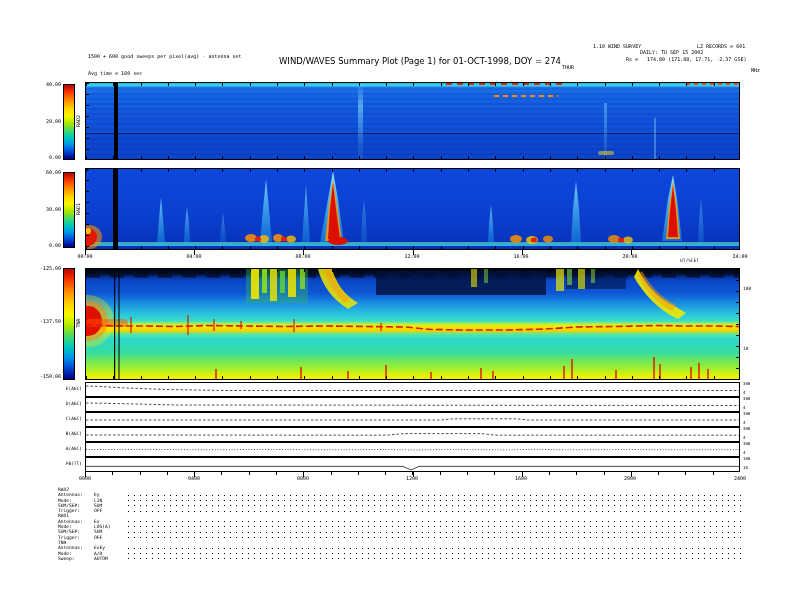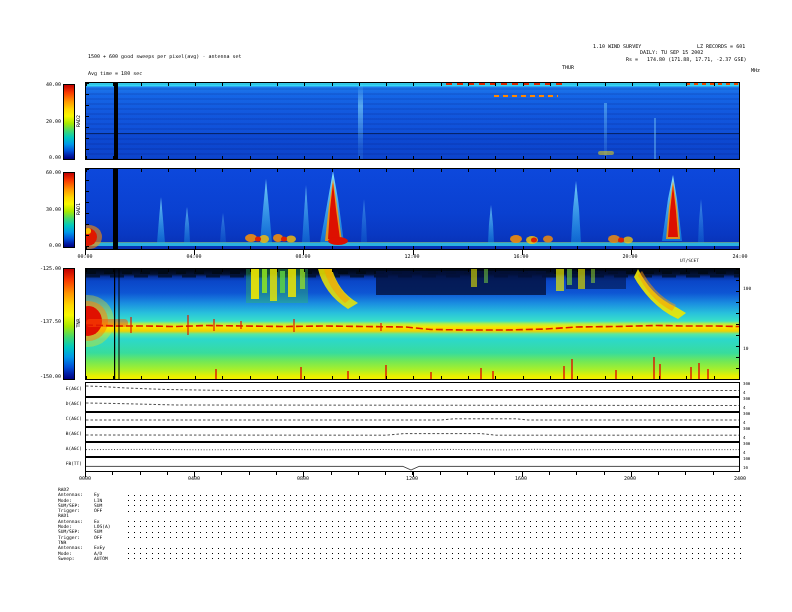--- a/index.html
+++ b/index.html
@@ -54,20 +54,21 @@
 </head>
 <body>
 
 <div class="canvas">
 
   <div class="abs t5" style="left:88px;top:43px;">
     <div>1500 + 600 good sweeps per pixel(avg) - antenna set</div>
     <div>Avg time = 180 sec</div>
     <div>Rs =   178.88 (175.76, 17.34, -2.88 GSE)</div>
   </div>
+  <div class="title">WIND/WAVES Summary Plot (Page 1) for 01-OCT-1998, DOY = 274</div>
   <div class="abs t5" style="left:562px;top:65px;">THUR</div>
   <div class="abs t5" style="left:593px;top:44px;">1.10 WIND SURVEY</div>
   <div class="abs t5" style="left:697px;top:44px;">LZ RECORDS = 601</div>
   <div class="abs t5" style="left:640px;top:50px;">DAILY: TU SEP 15 2002</div>
   <div class="abs t5" style="left:626px;top:56.5px;">Rs =   174.80 (171.88, 17.71, -2.37 GSE)</div>
   <div class="abs t5" style="left:751px;top:68px;">MHz</div>
 
   <div class="cbar" style="top:84px;height:74px;"></div>
   <span class="cbt" style="top:81px;">40.00</span>
   <span class="cbt" style="top:118px;">20.00</span>

